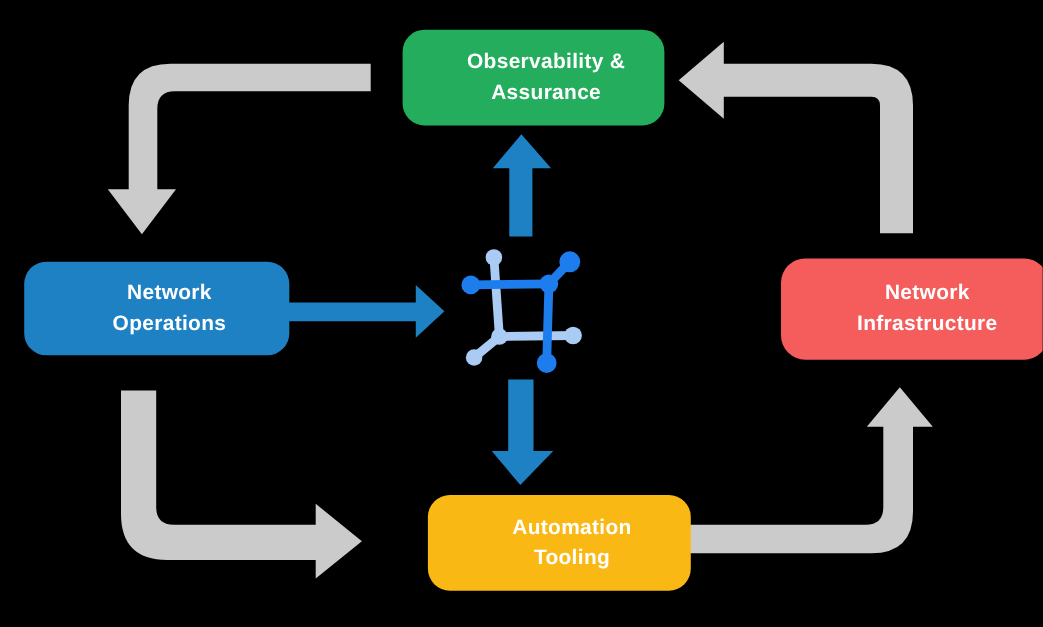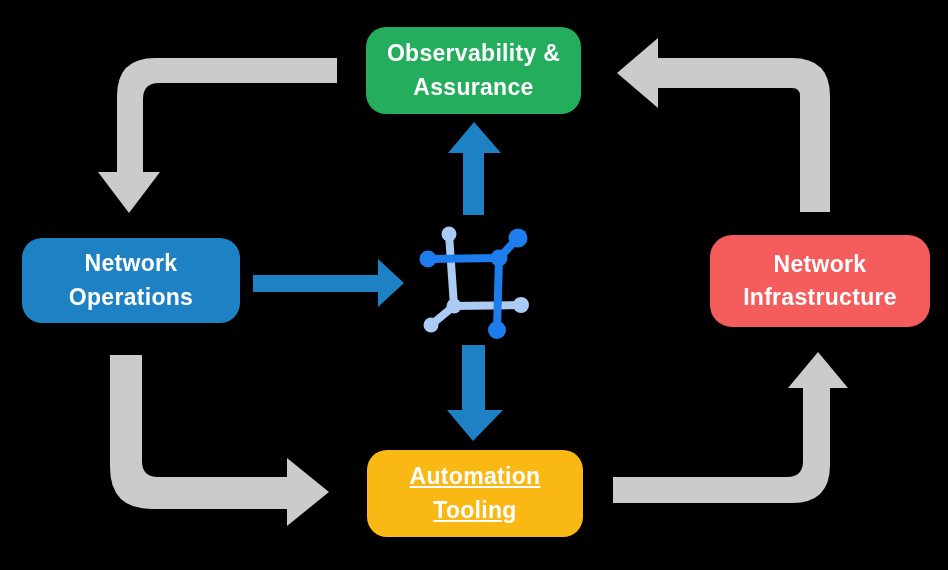--- a/index.html
+++ b/index.html
@@ -22,31 +22,32 @@
     width: 948px;
     height: 570px;
   }
   .node {
     position: absolute;
     display: flex;
     align-items: center;
     justify-content: center;
     text-align: center;
     color: #FFFFFF;
-    font-size: 23px;
+    font-size: 19px;
     font-weight: 600;
     line-height: 1.45;
     letter-spacing: 0.3px;
     white-space: pre-line;
     border-radius: 20px;
+    padding-left: 23px;
   }
   .node-observability        { left: 366px; top: 27px;  width: 215px; height: 87px; }
   .node-network-operations   { left: 22px;  top: 238px; width: 218px; height: 85px; }
   .node-network-infrastructure { left: 710px; top: 235px; width: 220px; height: 92px; border-radius: 22px; }
-  .node-automation-tooling   { left: 367px; top: 450px; width: 216px; height: 87px; text-decoration: underline; }
+  .node-automation-tooling   { left: 389px; top: 450px; width: 216px; height: 87px; }
   .center-icon {
     position: absolute;
     left: 413px;
     top: 220px;
     width: 125px;
     height: 125px;
   }
 </style>
 </head>
 <body>

